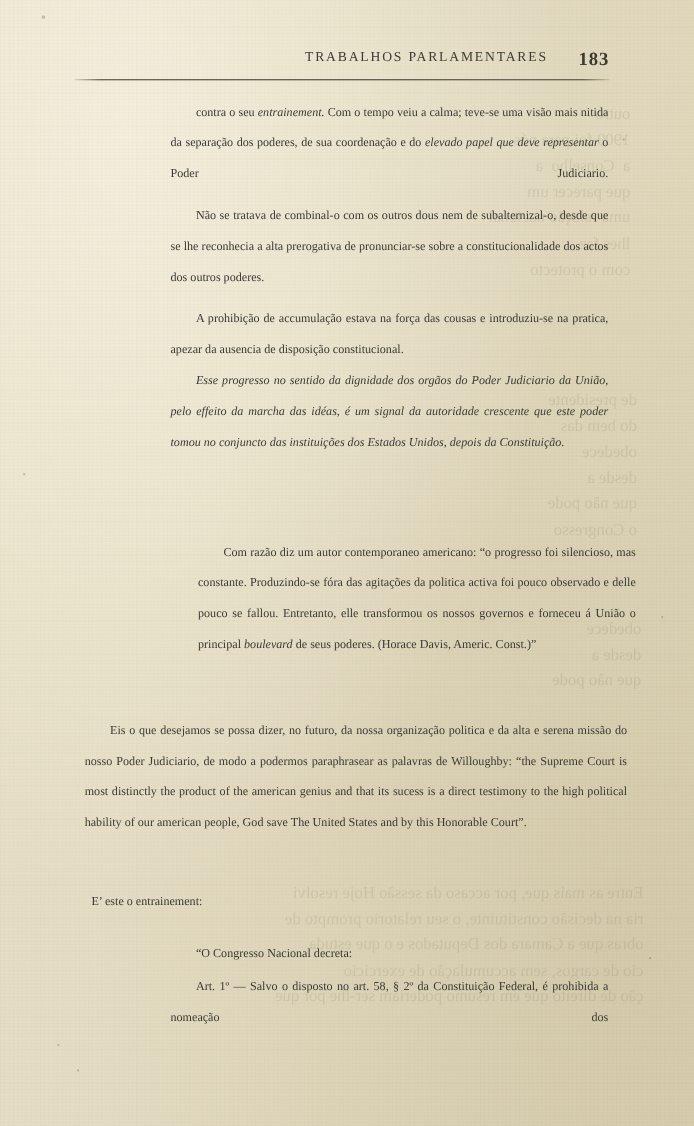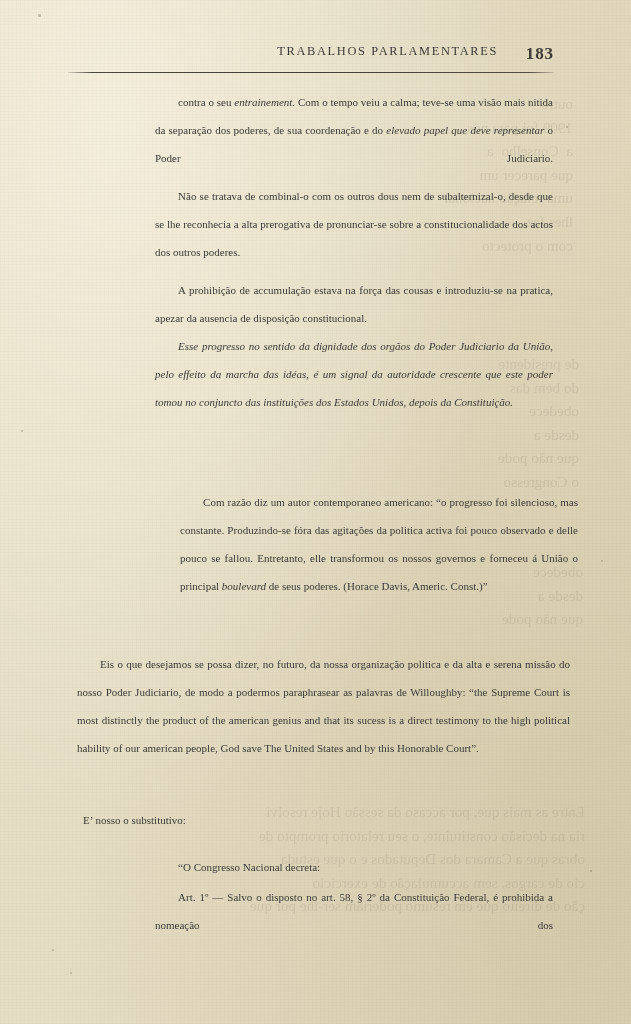--- a/index.html
+++ b/index.html
@@ -198,21 +198,21 @@
 
     <div class="blk inner nostretch" style="top:488px;margin-left:25px;">
       <p>Com razão diz um autor contemporaneo americano: “o progresso foi silencioso, mas constante. Produzindo-se fóra das agitações da politica activa foi pouco observado e delle pouco se fallou. Entretanto, elle transformou os nossos governos e forneceu á União o principal <i>boulevard</i> de seus poderes. (Horace Davis, Americ. Const.)”</p>
     </div>
 
     <div class="blk outer nostretch" style="top:650px;margin-left:17px;">
       <p>Eis o que desejamos se possa dizer, no futuro, da nossa organização politica e da alta e serena missão do nosso Poder Judiciario, de modo a podermos paraphrasear as palavras de Willoughby: “the Supreme Court is most distinctly the product of the american genius and that its sucess is a direct testimony to the high political hability of our american people, God save The United States and by this Honorable Court”.</p>
     </div>
 
     <div class="blk outer nostretch" style="top:806px;">
-      <p>E’ nosso o substitutivo:</p>
+      <p>E’ este o entrainement:</p>
     </div>
 
     <div class="blk inner nostretch" style="top:853px;">
       <p>“O Congresso Nacional decreta:</p>
     </div>
 
     <div class="blk inner" style="top:883px;">
       <p>Art. 1º — Salvo o disposto no art. 58, § 2º da Constituição Federal, é prohibida a nomeação dos</p>
     </div>
 

